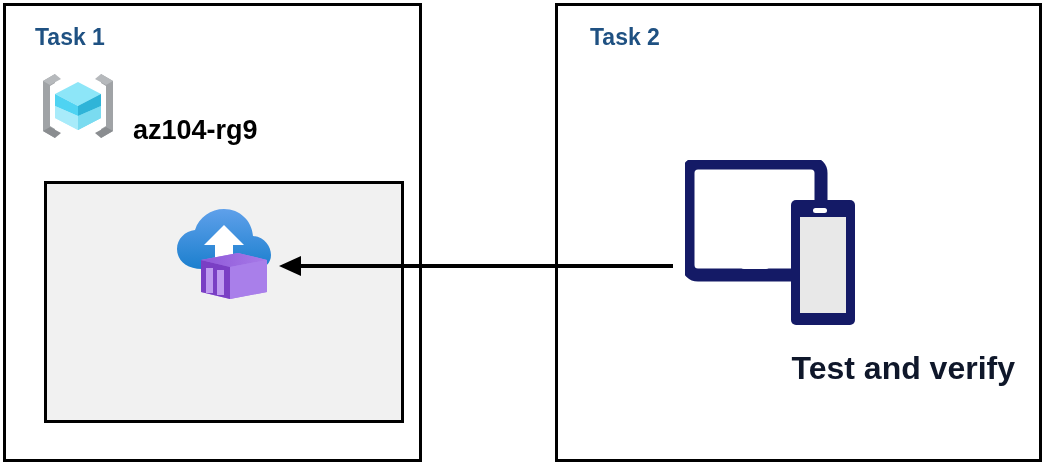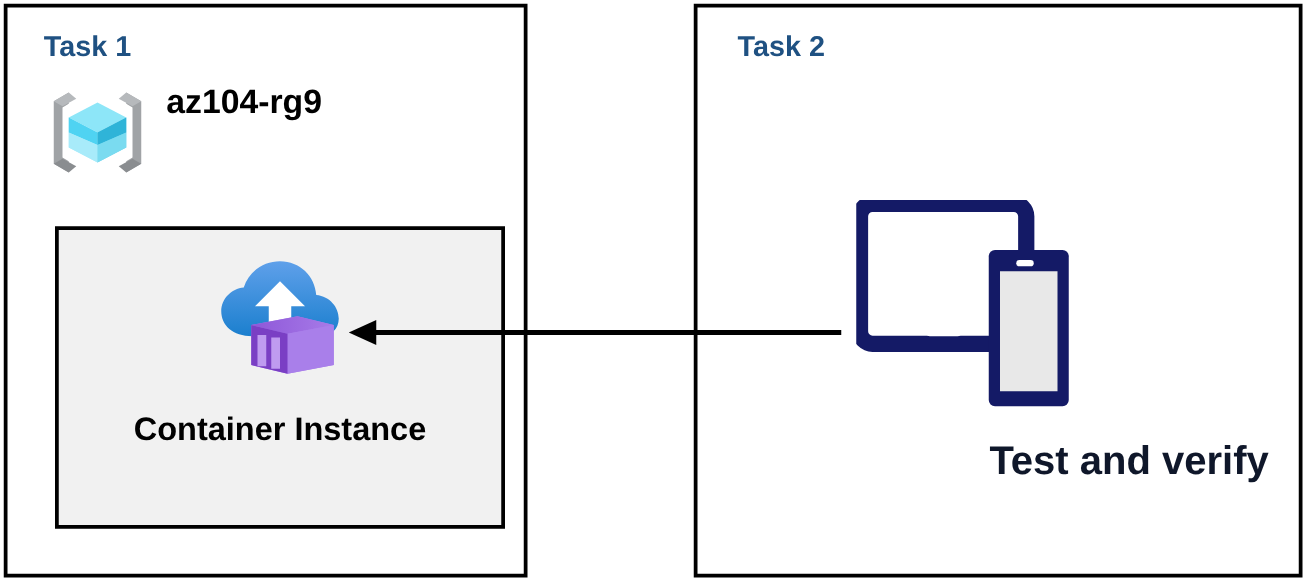--- a/index.html
+++ b/index.html
@@ -51,21 +51,21 @@
   }
   #title-task1 { left: 29px; top: 18px; }
   #title-task2 { left: 32px; top: 18px; }
 
   
   #rg-row {
     position: absolute;
     left: 31px;
     top: 62px;
     display: flex;
-    align-items: flex-start;
+    align-items: flex-end;
     gap: 14px;
   }
   #rg-icon {
     width: 82px;
     height: 76px;
     display: block;
   }
   #rg-label {
     font-size: 27px;
     font-weight: bold;
@@ -196,21 +196,20 @@
         <path d="M52 19 L72 39 L61 39 L61 62 L43 62 L43 39 L32 39 Z" fill="#FFFFFF"></path>
 
         <path d="M29 54 L66 47 L95 54 L95 86 L58 93 L29 86 Z" fill="#A97FEA"></path>
         <path d="M29 54 L66 47 L95 54 L58 61 Z" fill="url(#boxTopGrad)"></path>
         <path d="M58 61 L95 54 L95 86 L58 93 Z" fill="#A97FEA"></path>
         <path d="M29 54 L58 61 L58 93 L29 86 Z" fill="#7A3FC4"></path>
         <rect x="34" y="62" width="7" height="25" fill="#BF9BF0"></rect>
         <rect x="45" y="64" width="7" height="25" fill="#BF9BF0"></rect>
       </svg>
 
-      <div id="aci-label">Container Instance</div>
     </div>
   </div>
 
   <div class="panel" id="panel-task2">
 
     <div class="panel-title" id="title-task2">Task 2</div>
   </div>
 
   <svg id="devices-icon" viewBox="0 0 183 168">
 

